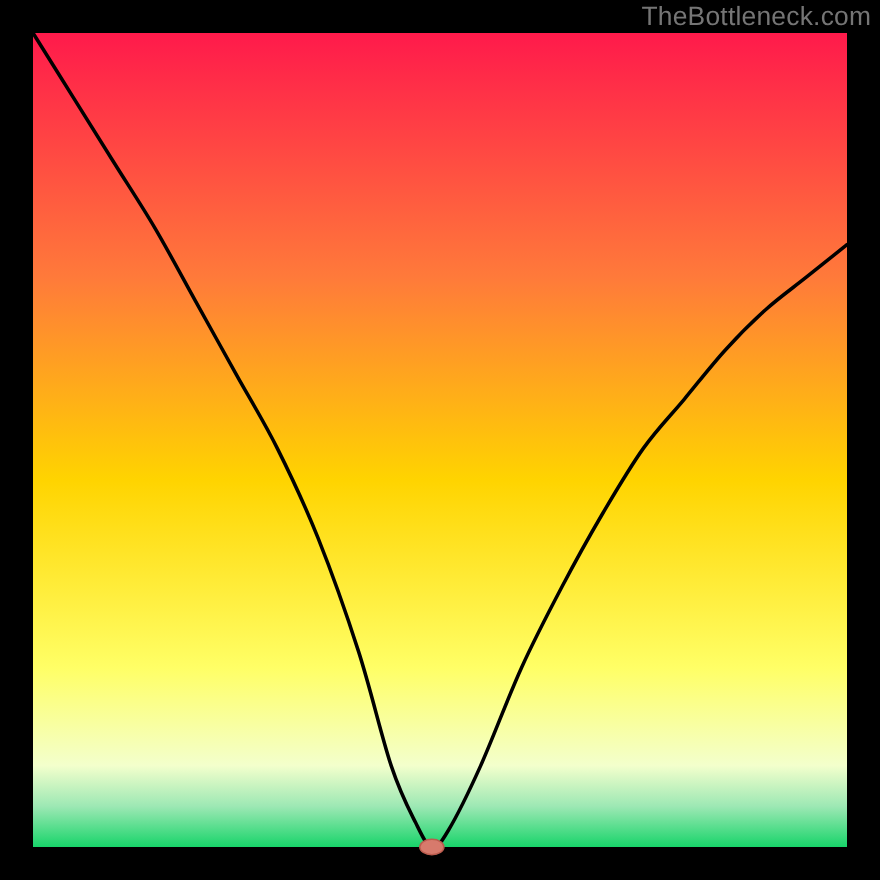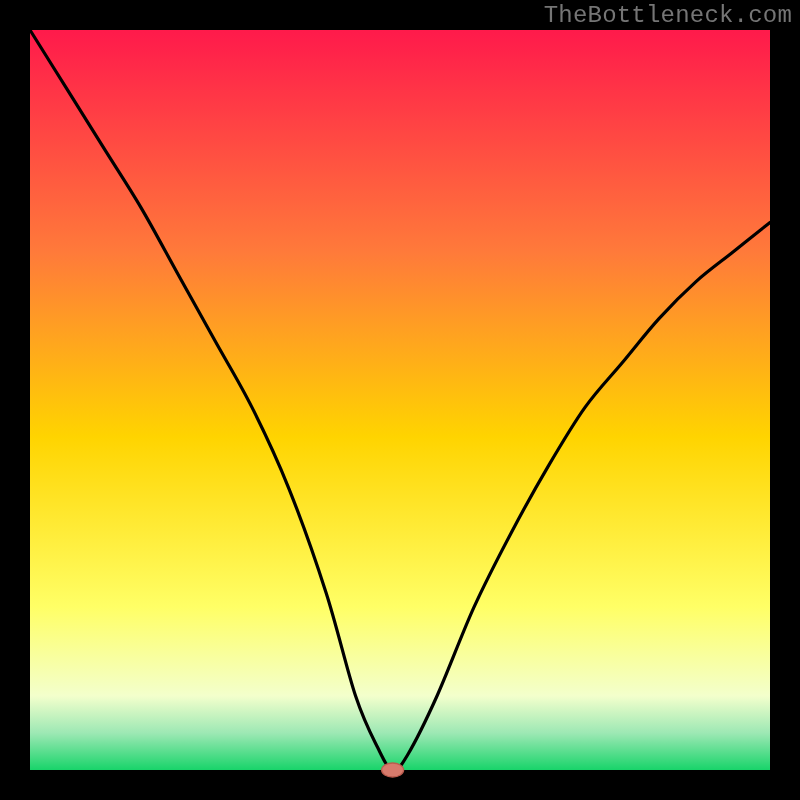--- a/index.html
+++ b/index.html
@@ -13,21 +13,21 @@
   .frame {
     position: relative;
     width: 800px;
     height: 800px;
     background: #000;
   }
   .watermark {
     position: absolute;
     top: 2px;
     right: 8px;
-    font-family: Liberation Mono, monospace;
+    font-family: Liberation Sans, sans-serif;
     font-size: 24px;
     font-weight: 500;
     color: #757575;
     letter-spacing: 0.2px;
     z-index: 10;
   }
   svg {
     position: absolute;
     top: 0;
     left: 0;

